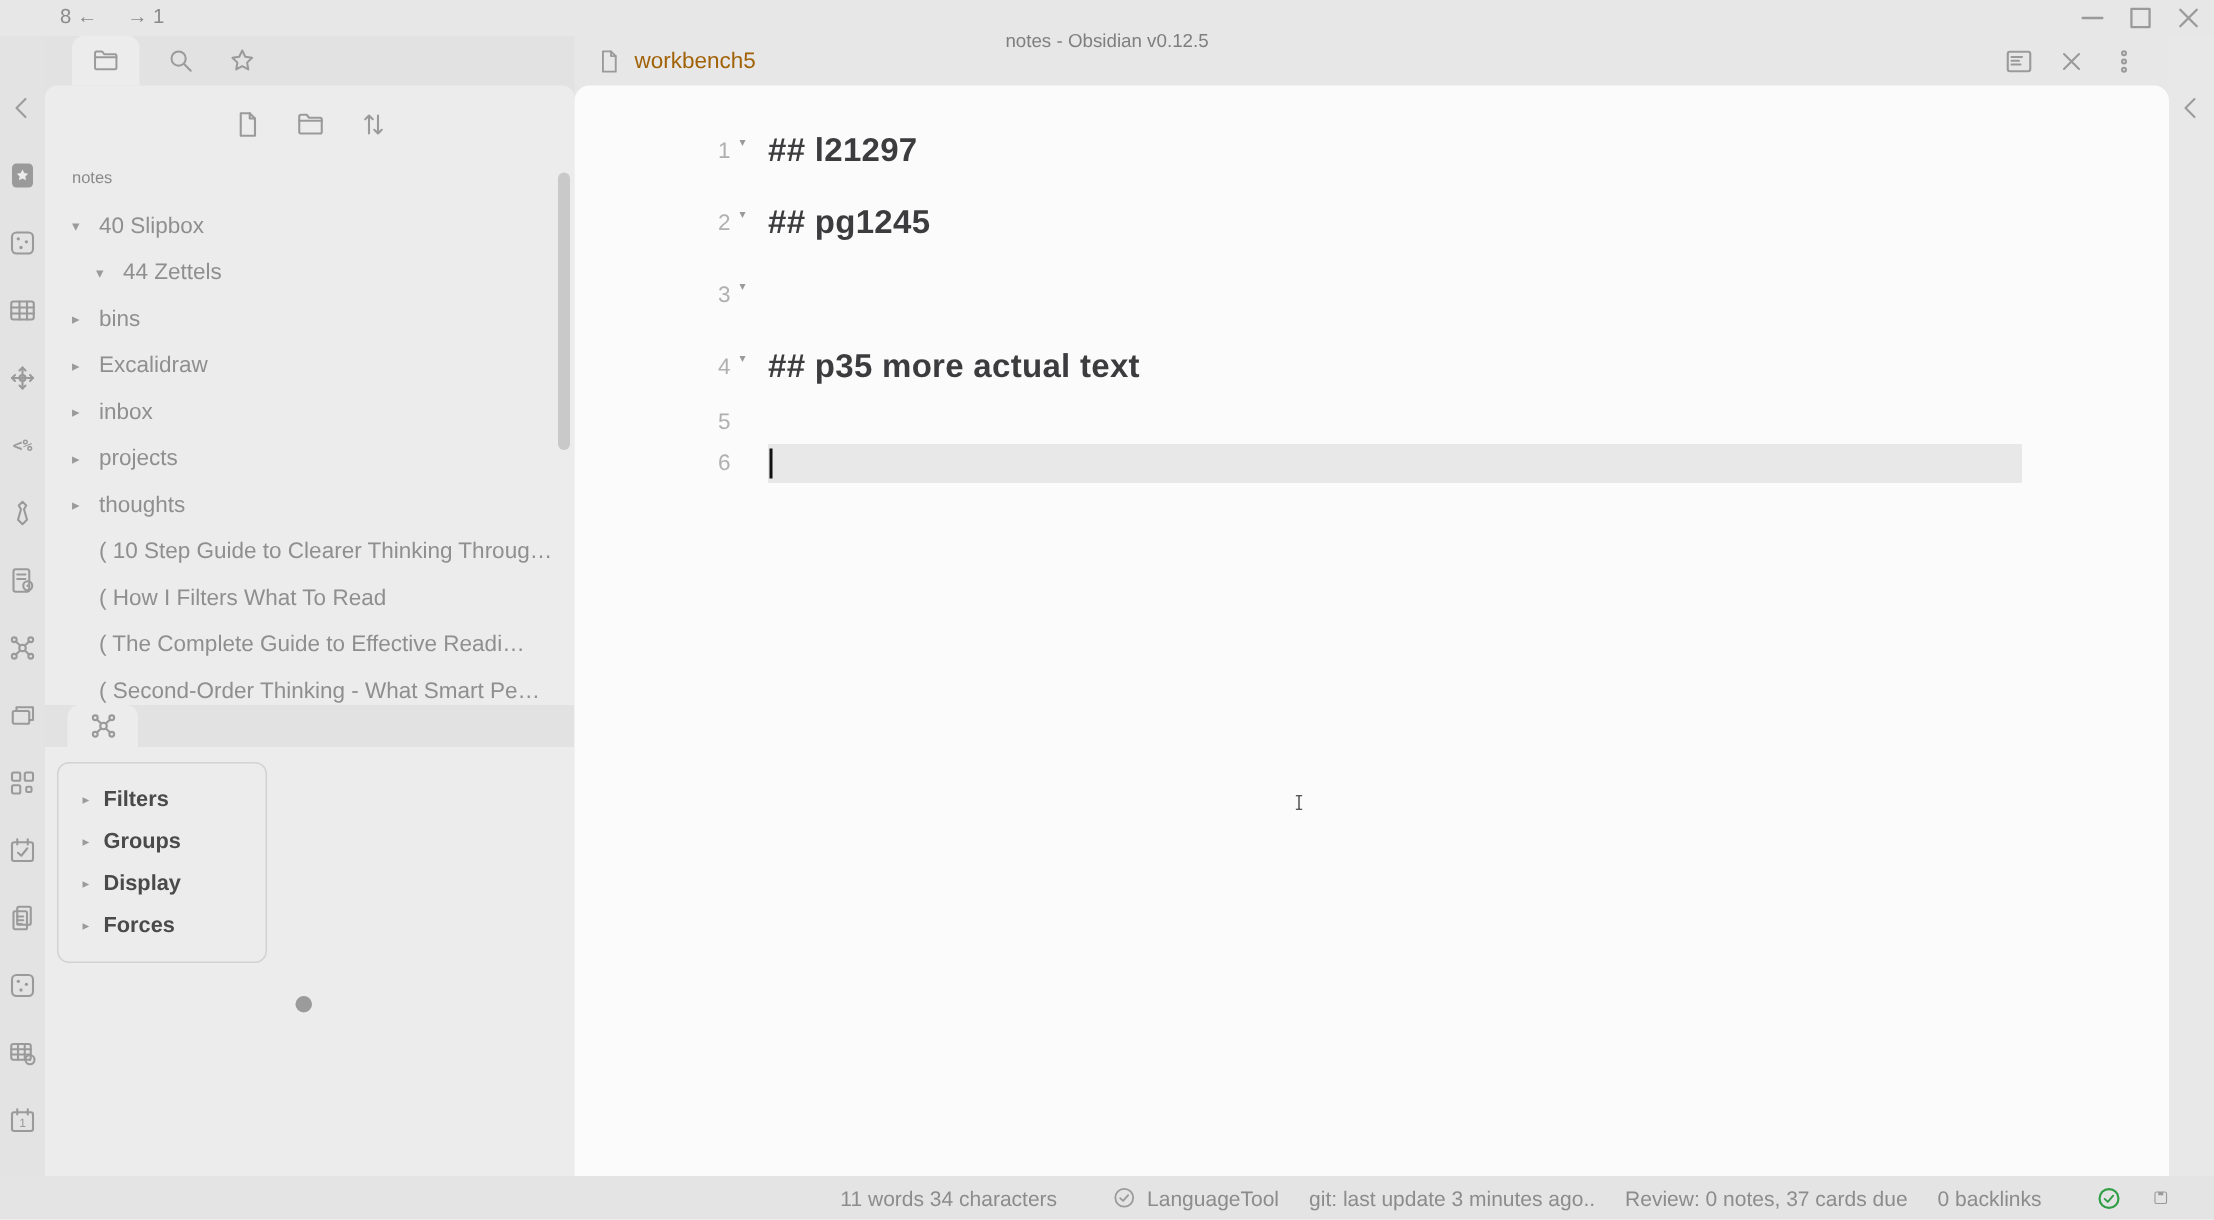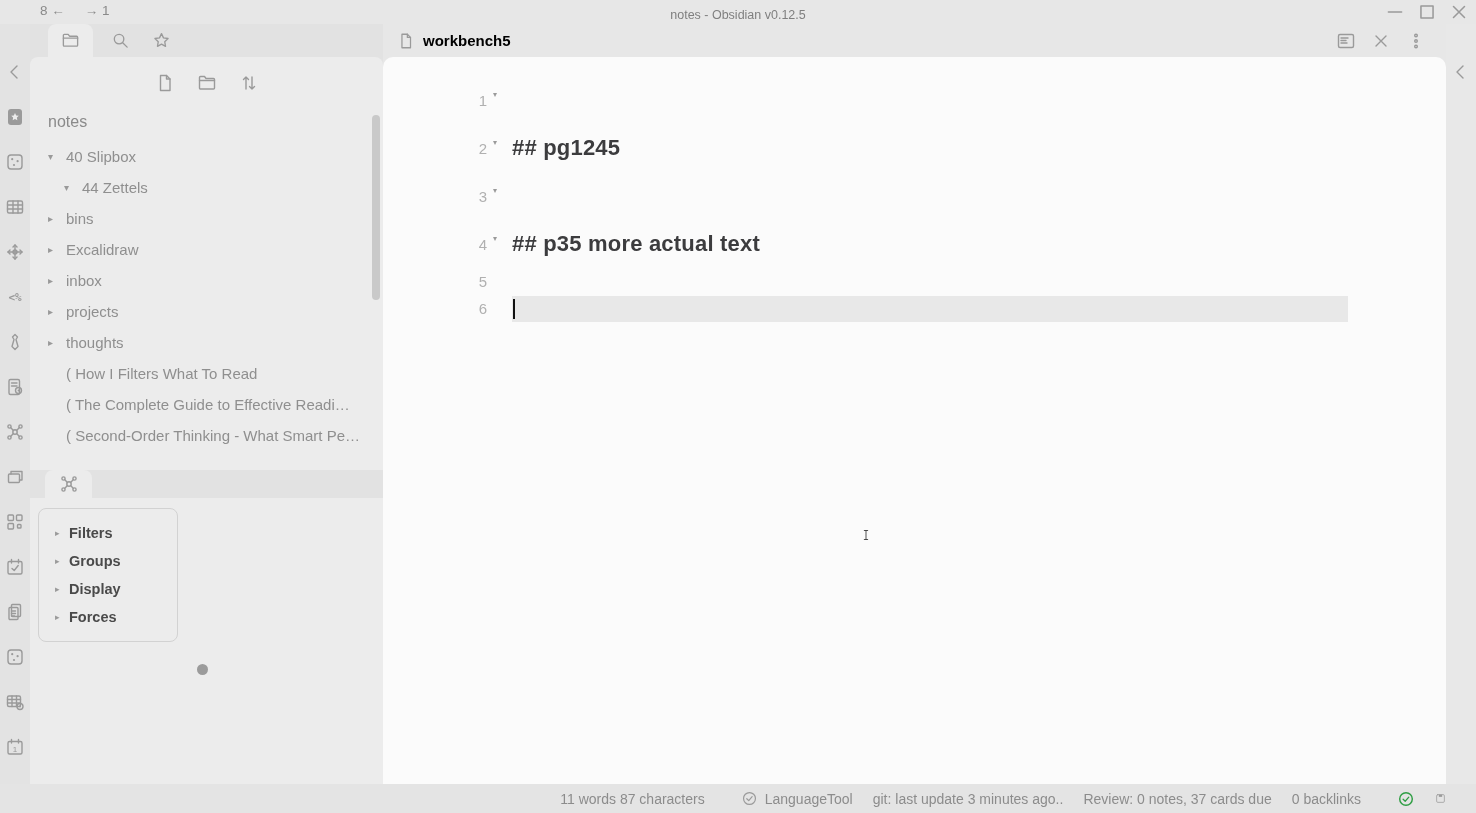--- a/index.html
+++ b/index.html
@@ -7,41 +7,41 @@
   body {
     font-family:"Liberation Sans", sans-serif;
     background:#e5e5e5; position:relative; color:#8a8a8a;
     -webkit-font-smoothing:antialiased;
   }
   svg { display:block; }
 
   
   .titlebar { position:absolute; top:0; left:0; right:0; height:24px; background:#e7e7e7; z-index:30; }
   .history { position:absolute; left:40px; top:3px; display:flex; gap:20px; font-size:13.5px; color:#8a8a8a; }
-  .title-center { position:absolute; left:300px; right:300px; top:8px; text-align:center; font-size:12.5px; color:#7f7f7f; }
+  .title-center { position:absolute; left:300px; right:300px; top:20px; text-align:center; font-size:12.5px; color:#7f7f7f; }
   .win-controls { position:absolute; right:6px; top:0; height:24px; display:flex; align-items:center; gap:10px; }
   .win-btn { width:22px; height:22px; display:flex; align-items:center; justify-content:center; }
 
   
   .ribbon { position:absolute; left:0; top:24px; width:30px; bottom:29px; background:#e3e3e3;
             display:flex; flex-direction:column; align-items:center; z-index:20; }
   .ribbon-collapse { margin-top:38px; width:20px; height:20px; }
   .ribbon-btn { width:20px; height:20px; margin-top:25px; cursor:pointer; }
   .ribbon-btn:first-of-type { margin-top:35px; }
 
   
   .sidebar { position:absolute; left:30px; top:24px; width:353px; bottom:29px; background:#e2e2e2; }
   .tabstrip { position:relative; height:33px; background:#e2e2e2; }
   .side-tab { position:absolute; top:0; height:33px; display:flex; align-items:center; justify-content:center; }
   .side-tab.active { background:#ececec; border-radius:8px 8px 0 0; }
   .explorer { position:absolute; top:33px; left:0; right:0; height:413px; background:#ececec;
               border-radius:8px 8px 0 0; overflow:hidden; }
   .pane-header { display:flex; justify-content:center; gap:22px; padding-top:16px; }
   .pane-header .ph-icon { width:20px; height:20px; }
-  .vault-title { margin:20px 11px 10px 18px; font-size:16px; color:#8a8a8a; cursor:pointer; }
+  .vault-title { margin:20px 11px 10px 18px; font-size:11px; color:#8a8a8a; cursor:pointer; }
   .tree-item { height:31px; display:flex; align-items:center; font-size:15px; color:#8f8f8f;
                white-space:nowrap; overflow:hidden; cursor:pointer; }
   .tree-item .tri { width:18px; font-size:10px; color:#9a9a9a; flex:0 0 18px; }
   .tree-item .lbl { overflow:hidden; text-overflow:ellipsis; padding-right:14px; }
   .scroll-thumb { position:absolute; right:3px; top:58px; width:8px; height:185px; background:#c9c9c9; border-radius:4px; }
 
   .graph-pane { position:absolute; top:446px; left:0; right:0; bottom:0; background:#e2e2e2; }
   .graph-tabstrip { position:relative; height:28px; background:#e2e2e2; }
   .graph-tab { position:absolute; left:15px; top:0; width:47px; height:28px; background:#ececec;
                border-radius:8px 8px 0 0; display:flex; align-items:center; justify-content:center; }
@@ -50,21 +50,21 @@
                 border:1px solid #d2d2d2; border-radius:8px; padding:10px 0; }
   .graph-row { height:28px; display:flex; align-items:center; padding-left:16px; cursor:pointer; }
   .graph-row .tri { width:14px; font-size:9px; color:#9a9a9a; }
   .graph-row .lbl { font-size:14.5px; font-weight:bold; color:#4a4a4a; }
   .graph-node { position:absolute; left:167px; top:166px; width:11px; height:11px; border-radius:50%; background:#9b9b9b; }
 
   
   .editor-pane { position:absolute; left:383px; top:24px; width:1063px; bottom:29px; background:#e7e7e7; }
   .editor-header { height:33px; display:flex; align-items:center; padding:0 20px 0 14px; }
   .editor-header .doc-ic { width:18px; height:18px; margin-right:8px; }
-  .editor-title { font-size:15px; font-weight:bold; color:#000000; }
+  .editor-title { font-size:15px; font-weight:normal; color:#a16207; }
   .header-actions { margin-left:auto; display:flex; align-items:center; gap:15px; }
   .header-actions .hbtn { width:20px; height:20px; cursor:pointer; }
   .editor-body { position:absolute; top:33px; left:0; right:0; bottom:0; background:#fbfbfb;
                  border-radius:10px 10px 0 0; overflow:hidden; }
   .editor-lines { padding-top:19px; }
   .eline { display:flex; align-items:center; }
   .eline.heading { height:48px; }
   .eline.plain { height:27px; }
   .eline .gutter { width:104px; text-align:right; font-size:15px; color:#b0b0b0; flex:0 0 104px; }
   .eline .fold { width:25px; flex:0 0 25px; font-size:8px; color:#9a9a9a; padding-left:6px; position:relative; top:-6px; }
@@ -301,20 +301,24 @@
           <span class="tri">▸</span>
           <span class="lbl">inbox</span>
         </div>
         <div class="tree-item" style="padding-left: 18px;">
           <span class="tri">▸</span>
           <span class="lbl">projects</span>
         </div>
         <div class="tree-item" style="padding-left: 18px;">
           <span class="tri">▸</span>
           <span class="lbl">thoughts</span>
+        </div>
+        <div class="tree-item" style="padding-left: 18px;">
+          <span class="tri" style="width: 18px;"></span>
+          <span class="lbl">( 10 Step Guide to Clearer Thinking Throug…</span>
         </div>
         <div class="tree-item" style="padding-left: 18px;">
           <span class="tri" style="width: 18px;"></span>
           <span class="lbl">( How I Filters What To Read</span>
         </div>
         <div class="tree-item" style="padding-left: 18px;">
           <span class="tri" style="width: 18px;"></span>
           <span class="lbl">( The Complete Guide to Effective Readi…</span>
         </div>
         <div class="tree-item" style="padding-left: 18px;">
@@ -392,20 +396,21 @@
             <circle fill="none" stroke="#9a9a9a" stroke-width="1.4" stroke-linecap="round" stroke-linejoin="round" cx="10" cy="15.5" r="1.3"></circle>
           </svg>
         </span>
       </span>
   </div>
   <div class="editor-body">
     <div class="editor-lines">
         <div class="eline heading">
           <span class="gutter">1</span>
           <span class="fold">▾</span>
+          <span class="content">## l21297</span>
         </div>
         <div class="eline heading">
           <span class="gutter">2</span>
           <span class="fold">▾</span>
           <span class="content">## pg1245</span>
         </div>
         <div class="eline heading">
           <span class="gutter">3</span>
           <span class="fold">▾</span>
         </div>
@@ -438,21 +443,21 @@
 <div class="right-strip">
   <div class="collapse">
       <svg width="100%" height="100%" viewBox="0 0 20 20">
         <path fill="none" stroke="#9a9a9a" stroke-width="1.4" stroke-linecap="round" stroke-linejoin="round" d="M12 4 L6 10 l6 6"></path>
       </svg>
     </div>
 </div>
 
 <div class="statusbar">
   <span class="status-item">
-    <span>11 words 87 characters</span>
+    <span>11 words 34 characters</span>
   </span>
   <span class="status-item gap36">
     <span class="st-ic16" id="lt-icon">
         <svg width="100%" height="100%" viewBox="0 0 20 20">
           <circle fill="none" stroke="#9a9a9a" stroke-width="1.4" stroke-linecap="round" stroke-linejoin="round" cx="10" cy="10" r="7"></circle>
           <path fill="none" stroke="#9a9a9a" stroke-width="1.4" stroke-linecap="round" stroke-linejoin="round" d="M6.8 10.3 l2.3 2.2 4 -4.6"></path>
         </svg>
       </span>
     <span>LanguageTool</span>
   </span>

